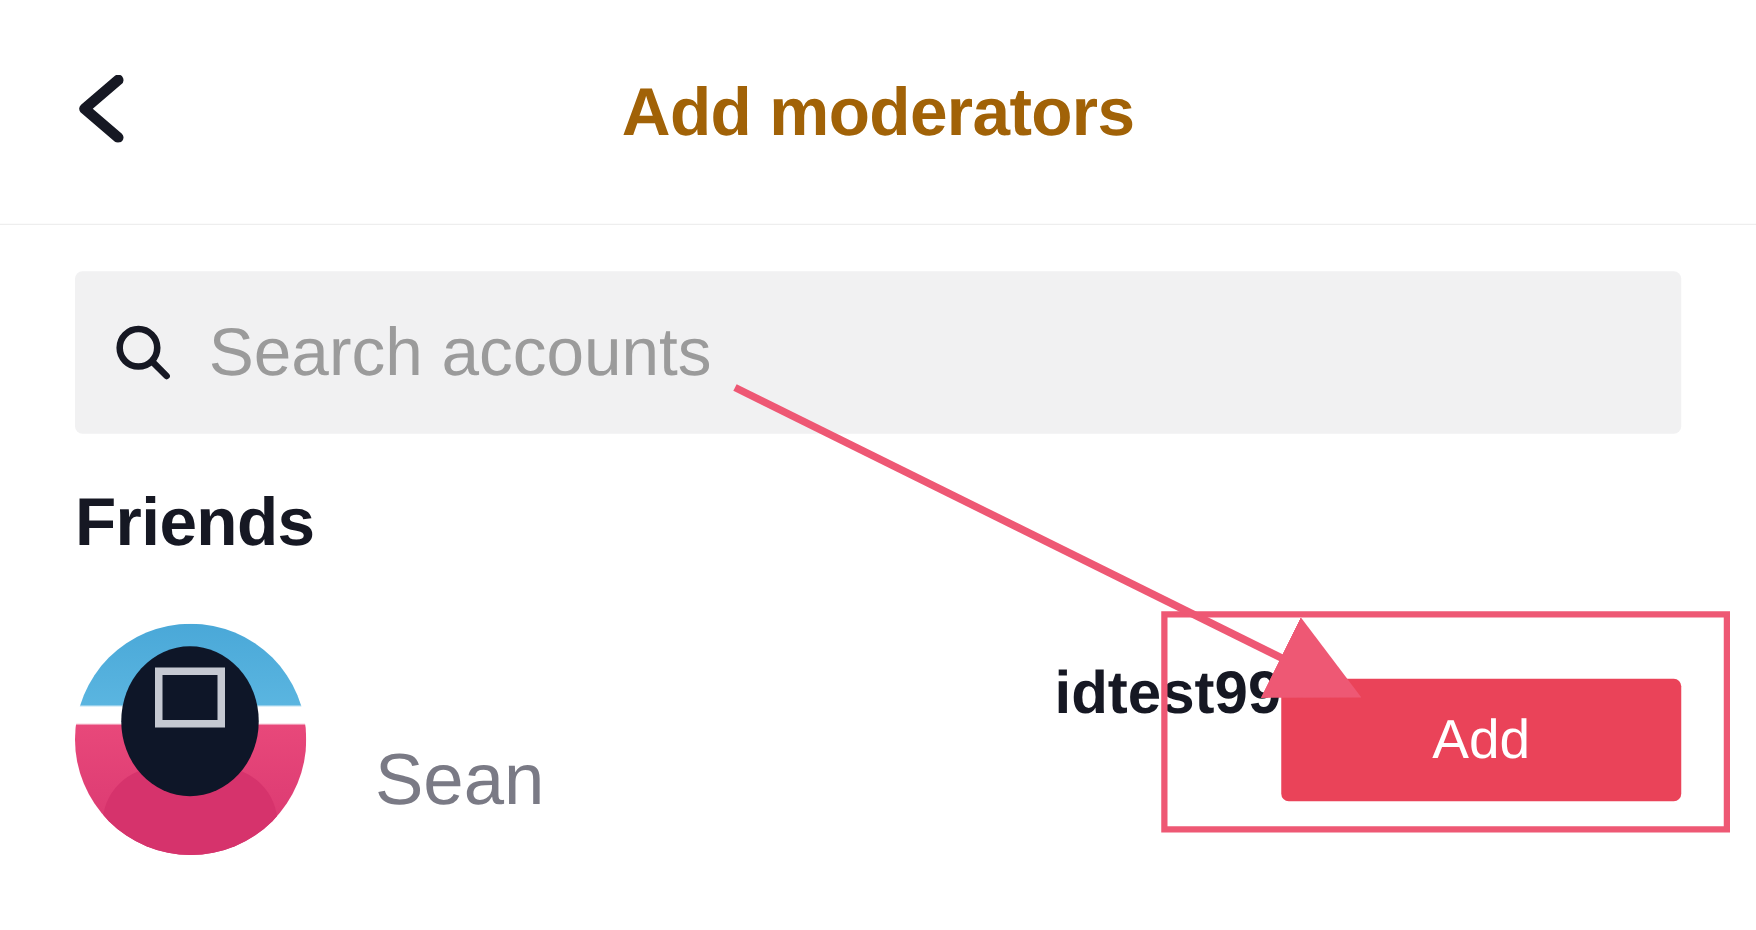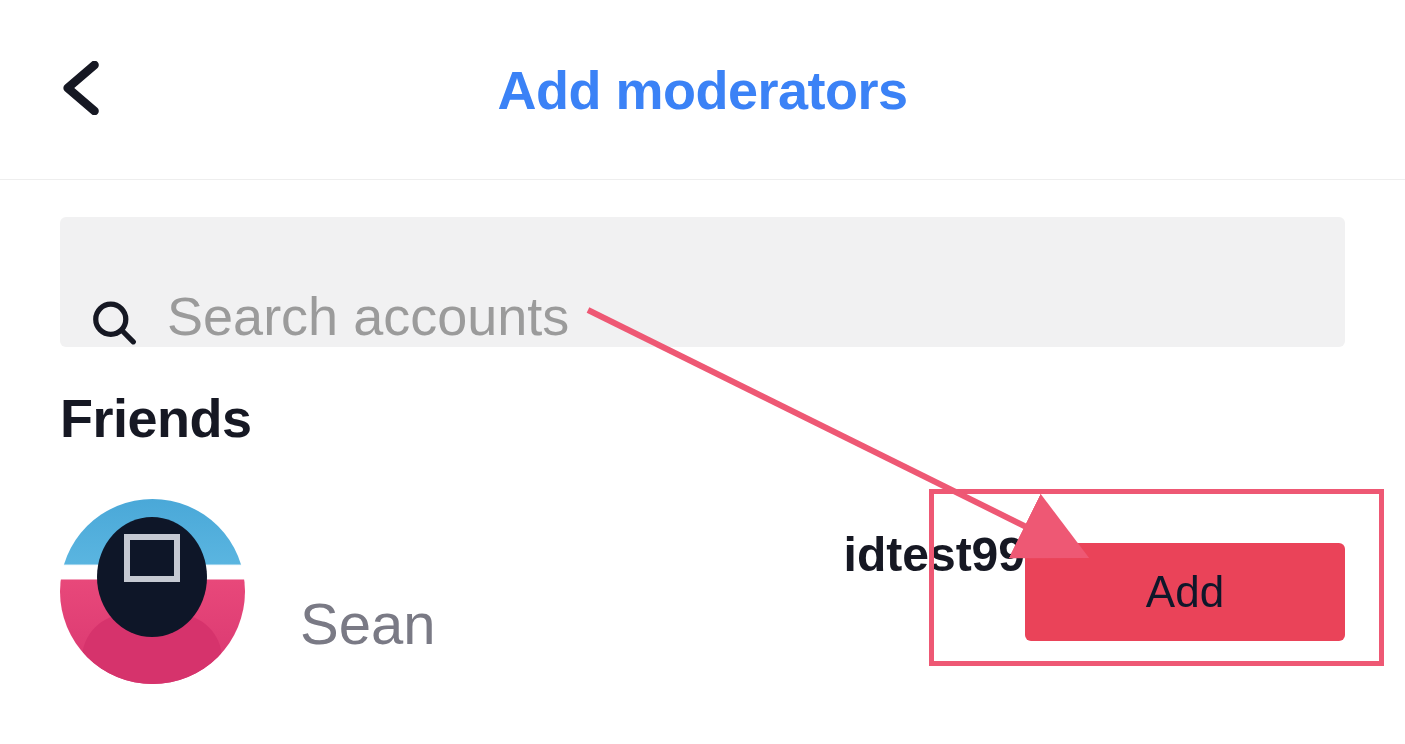--- a/index.html
+++ b/index.html
@@ -29,29 +29,29 @@
     }
     .back-btn svg {
       width: 46px;
       height: 54px;
     }
     .page-title {
       flex: 1;
       text-align: center;
       font-size: 54px;
       font-weight: 700;
-      color: #3b82f6;
+      color: #a16207;
       letter-spacing: -0.5px;
     }
     .content {
       padding: 37px 60px 0 60px;
     }
     .search-bar {
       display: flex;
-      align-items: flex-end;
+      align-items: center;
       background: #f1f1f2;
       border-radius: 6px;
       height: 130px;
       padding: 0 32px;
     }
     .search-bar svg {
       width: 48px;
       height: 48px;
       margin-right: 30px;
     }
@@ -129,21 +129,21 @@
       color: #161823;
       text-align: right;
     }
     .display-name {
       font-size: 58px;
       color: #7a7a85;
       margin-top: 8px;
     }
     .add-btn {
       background: #ea4359;
-      color: #0f172a;
+      color: #ffffff;
       font-size: 44px;
       border: none;
       padding: 24px 0;
       width: 320px;
       border-radius: 6px;
       cursor: pointer;
       font-family: inherit;
     }
     .annotation-box {
       position: absolute;

